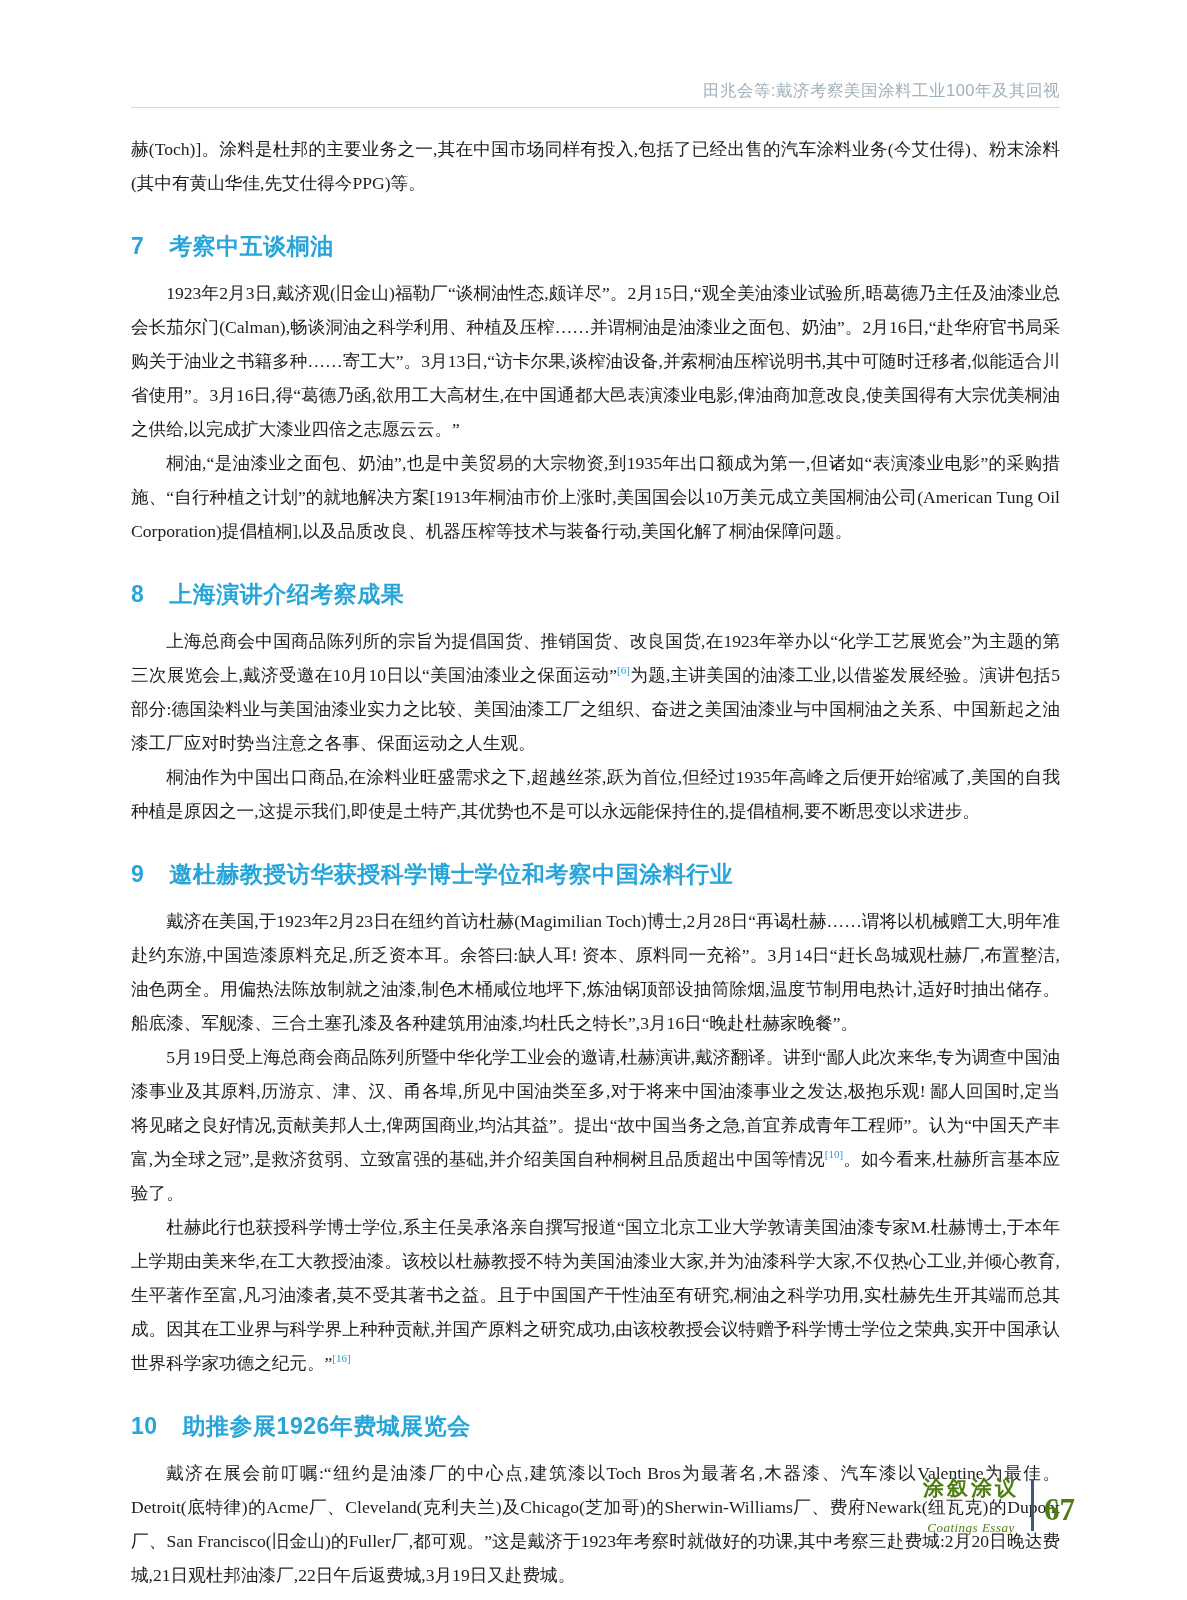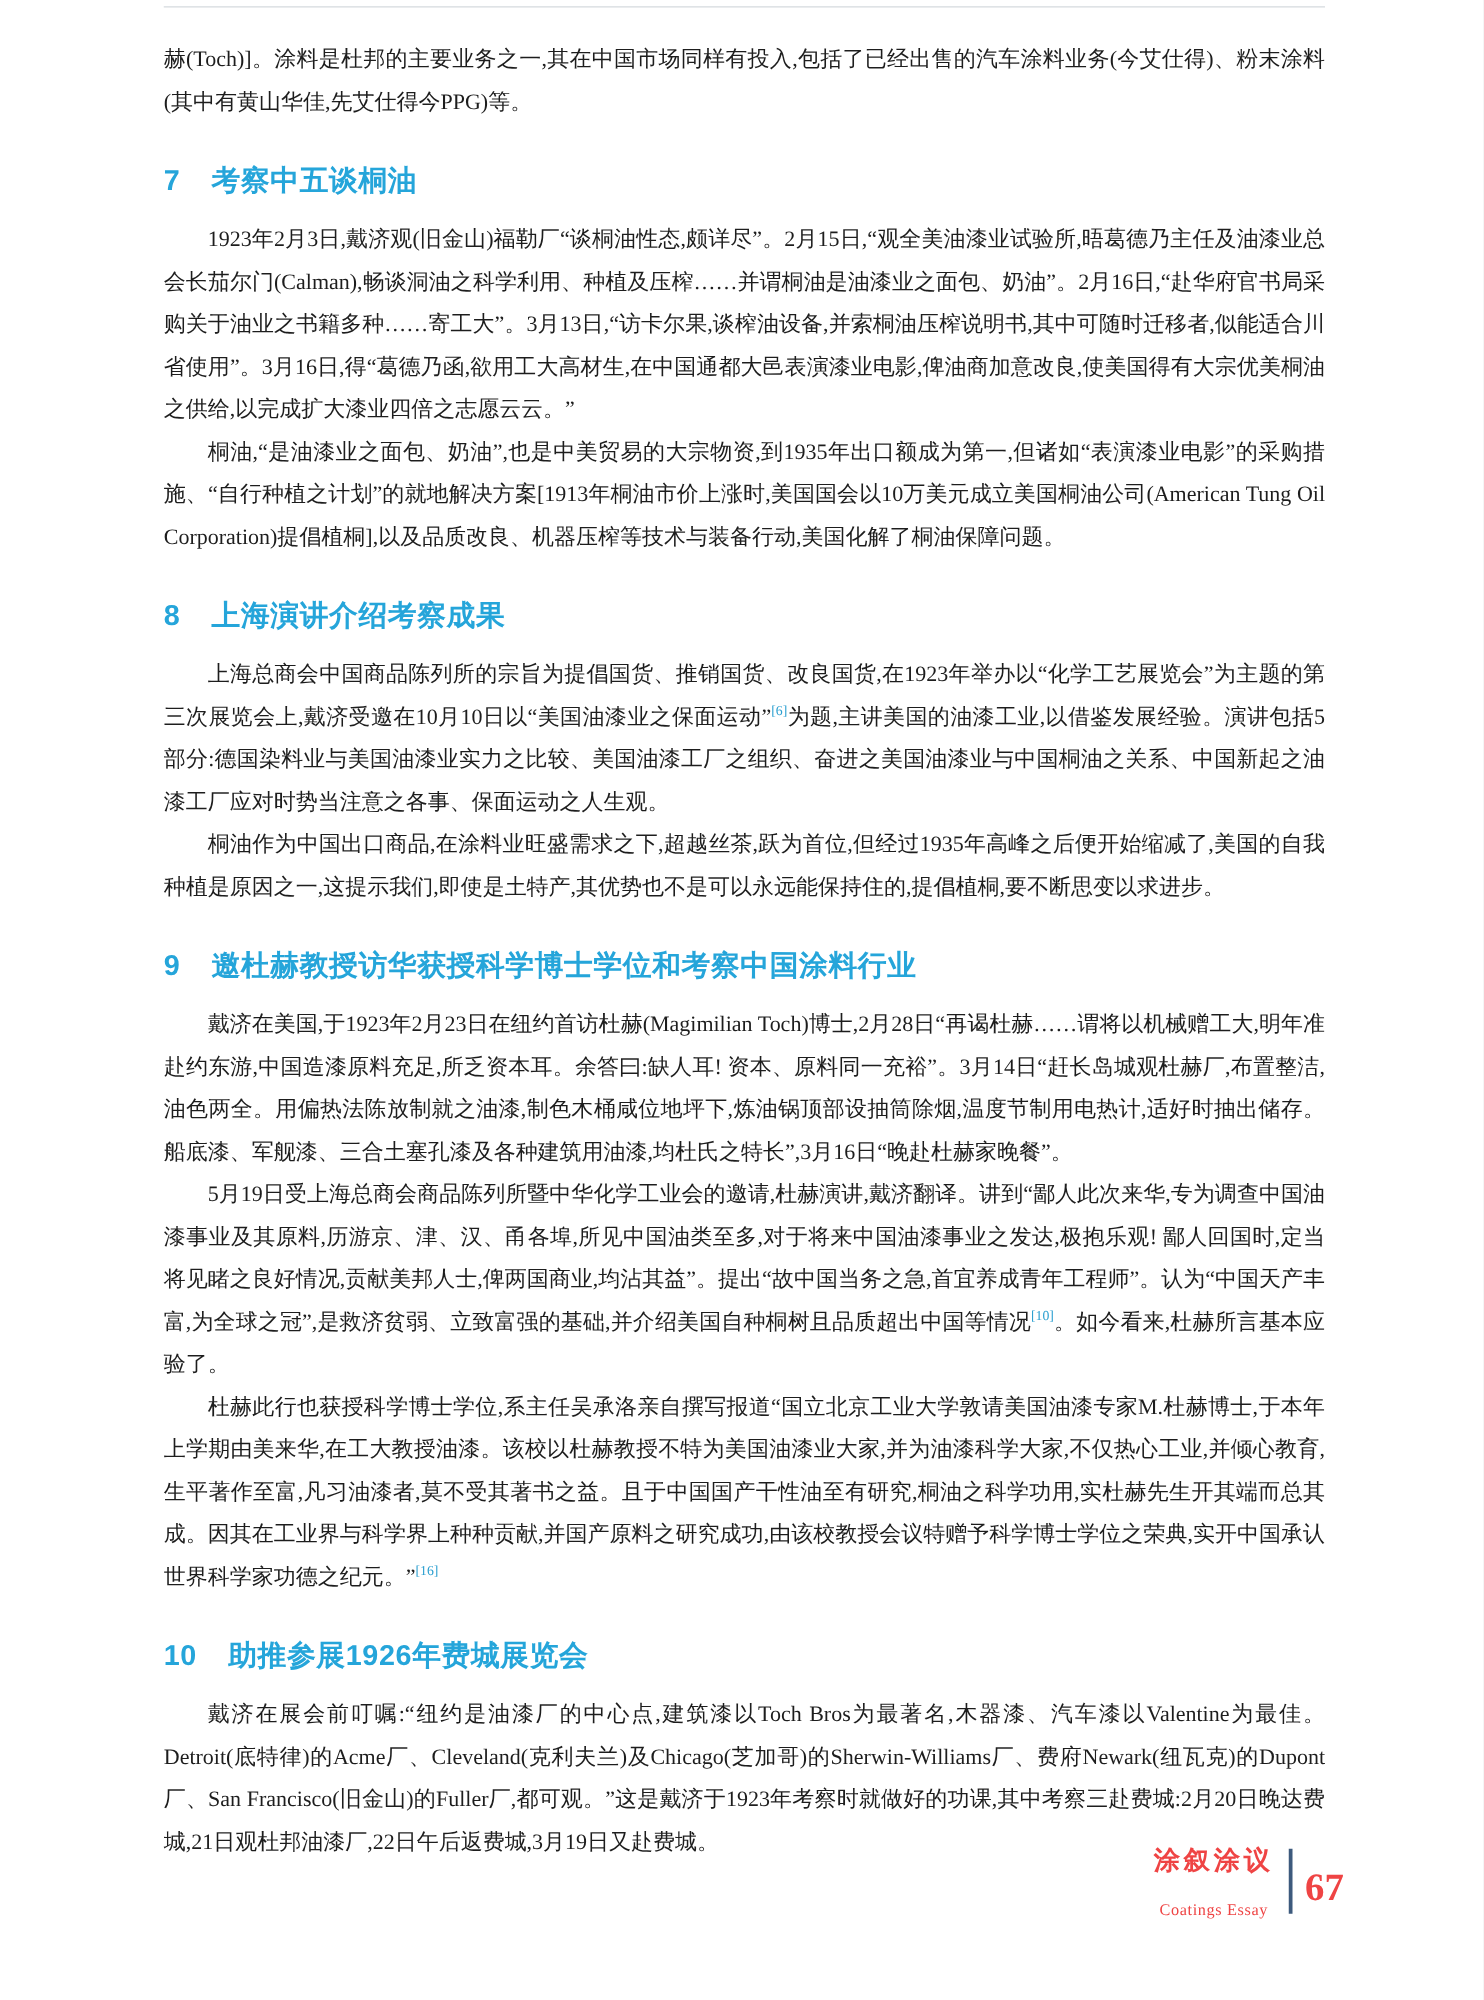--- a/index.html
+++ b/index.html
@@ -46,53 +46,55 @@
     font-size:11px;
     line-height:0;
     vertical-align:super;
     letter-spacing:0;
   }
   .footer{
     position:absolute;
     top:1474px;right:112px;
     display:flex;
     align-items:center;
-    color:#ef4444;
+    color:#4d7c0f;
   }
   .footer-journal{text-align:center;}
   .footer-cn{
     font-size:21px;
     font-weight:bold;
     letter-spacing:3px;
     font-family:"Liberation Serif","DejaVu Serif",serif;
   }
   .footer-en{
     font-size:13px;
     margin-top:18px;
     letter-spacing:.5px;
     font-family:"Liberation Serif","DejaVu Serif",serif;
+    font-style:italic;
   }
   .footer-bar{
     width:3px;height:52px;
     background:#3d5a7d;
     margin:0 10px 0 12px;
   }
   .footer-page{
     font-size:31px;
     padding-top:10px;
     font-family:"Liberation Serif","DejaVu Serif",serif;
     font-weight:bold;
   }
 </style>
 </head>
 <body>
 
 <div class="page">
   <div class="content">
 
+    <div class="running-head">田兆会等:戴济考察美国涂料工业100年及其回视</div>
     <div class="rule"></div>
 
     <p class="body-par noindent intro">赫(Toch)]。涂料是杜邦的主要业务之一,其在中国市场同样有投入,包括了已经出售的汽车涂料业务(今艾仕得)、粉末涂料(其中有黄山华佳,先艾仕得今PPG)等。</p>
 
     <div class="sec-h">
       <span class="sec-num">7</span>
       <span class="sec-title">考察中五谈桐油</span>
     </div>
     <p class="body-par">1923年2月3日,戴济观(旧金山)福勒厂“谈桐油性态,颇详尽”。2月15日,“观全美油漆业试验所,晤葛德乃主任及油漆业总会长茄尔门(Calman),畅谈洞油之科学利用、种植及压榨……并谓桐油是油漆业之面包、奶油”。2月16日,“赴华府官书局采购关于油业之书籍多种……寄工大”。3月13日,“访卡尔果,谈榨油设备,并索桐油压榨说明书,其中可随时迁移者,似能适合川省使用”。3月16日,得“葛德乃函,欲用工大高材生,在中国通都大邑表演漆业电影,俾油商加意改良,使美国得有大宗优美桐油之供给,以完成扩大漆业四倍之志愿云云。”</p>
     <p class="body-par">桐油,“是油漆业之面包、奶油”,也是中美贸易的大宗物资,到1935年出口额成为第一,但诸如“表演漆业电影”的采购措施、“自行种植之计划”的就地解决方案[1913年桐油市价上涨时,美国国会以10万美元成立美国桐油公司(American Tung Oil Corporation)提倡植桐],以及品质改良、机器压榨等技术与装备行动,美国化解了桐油保障问题。</p>

